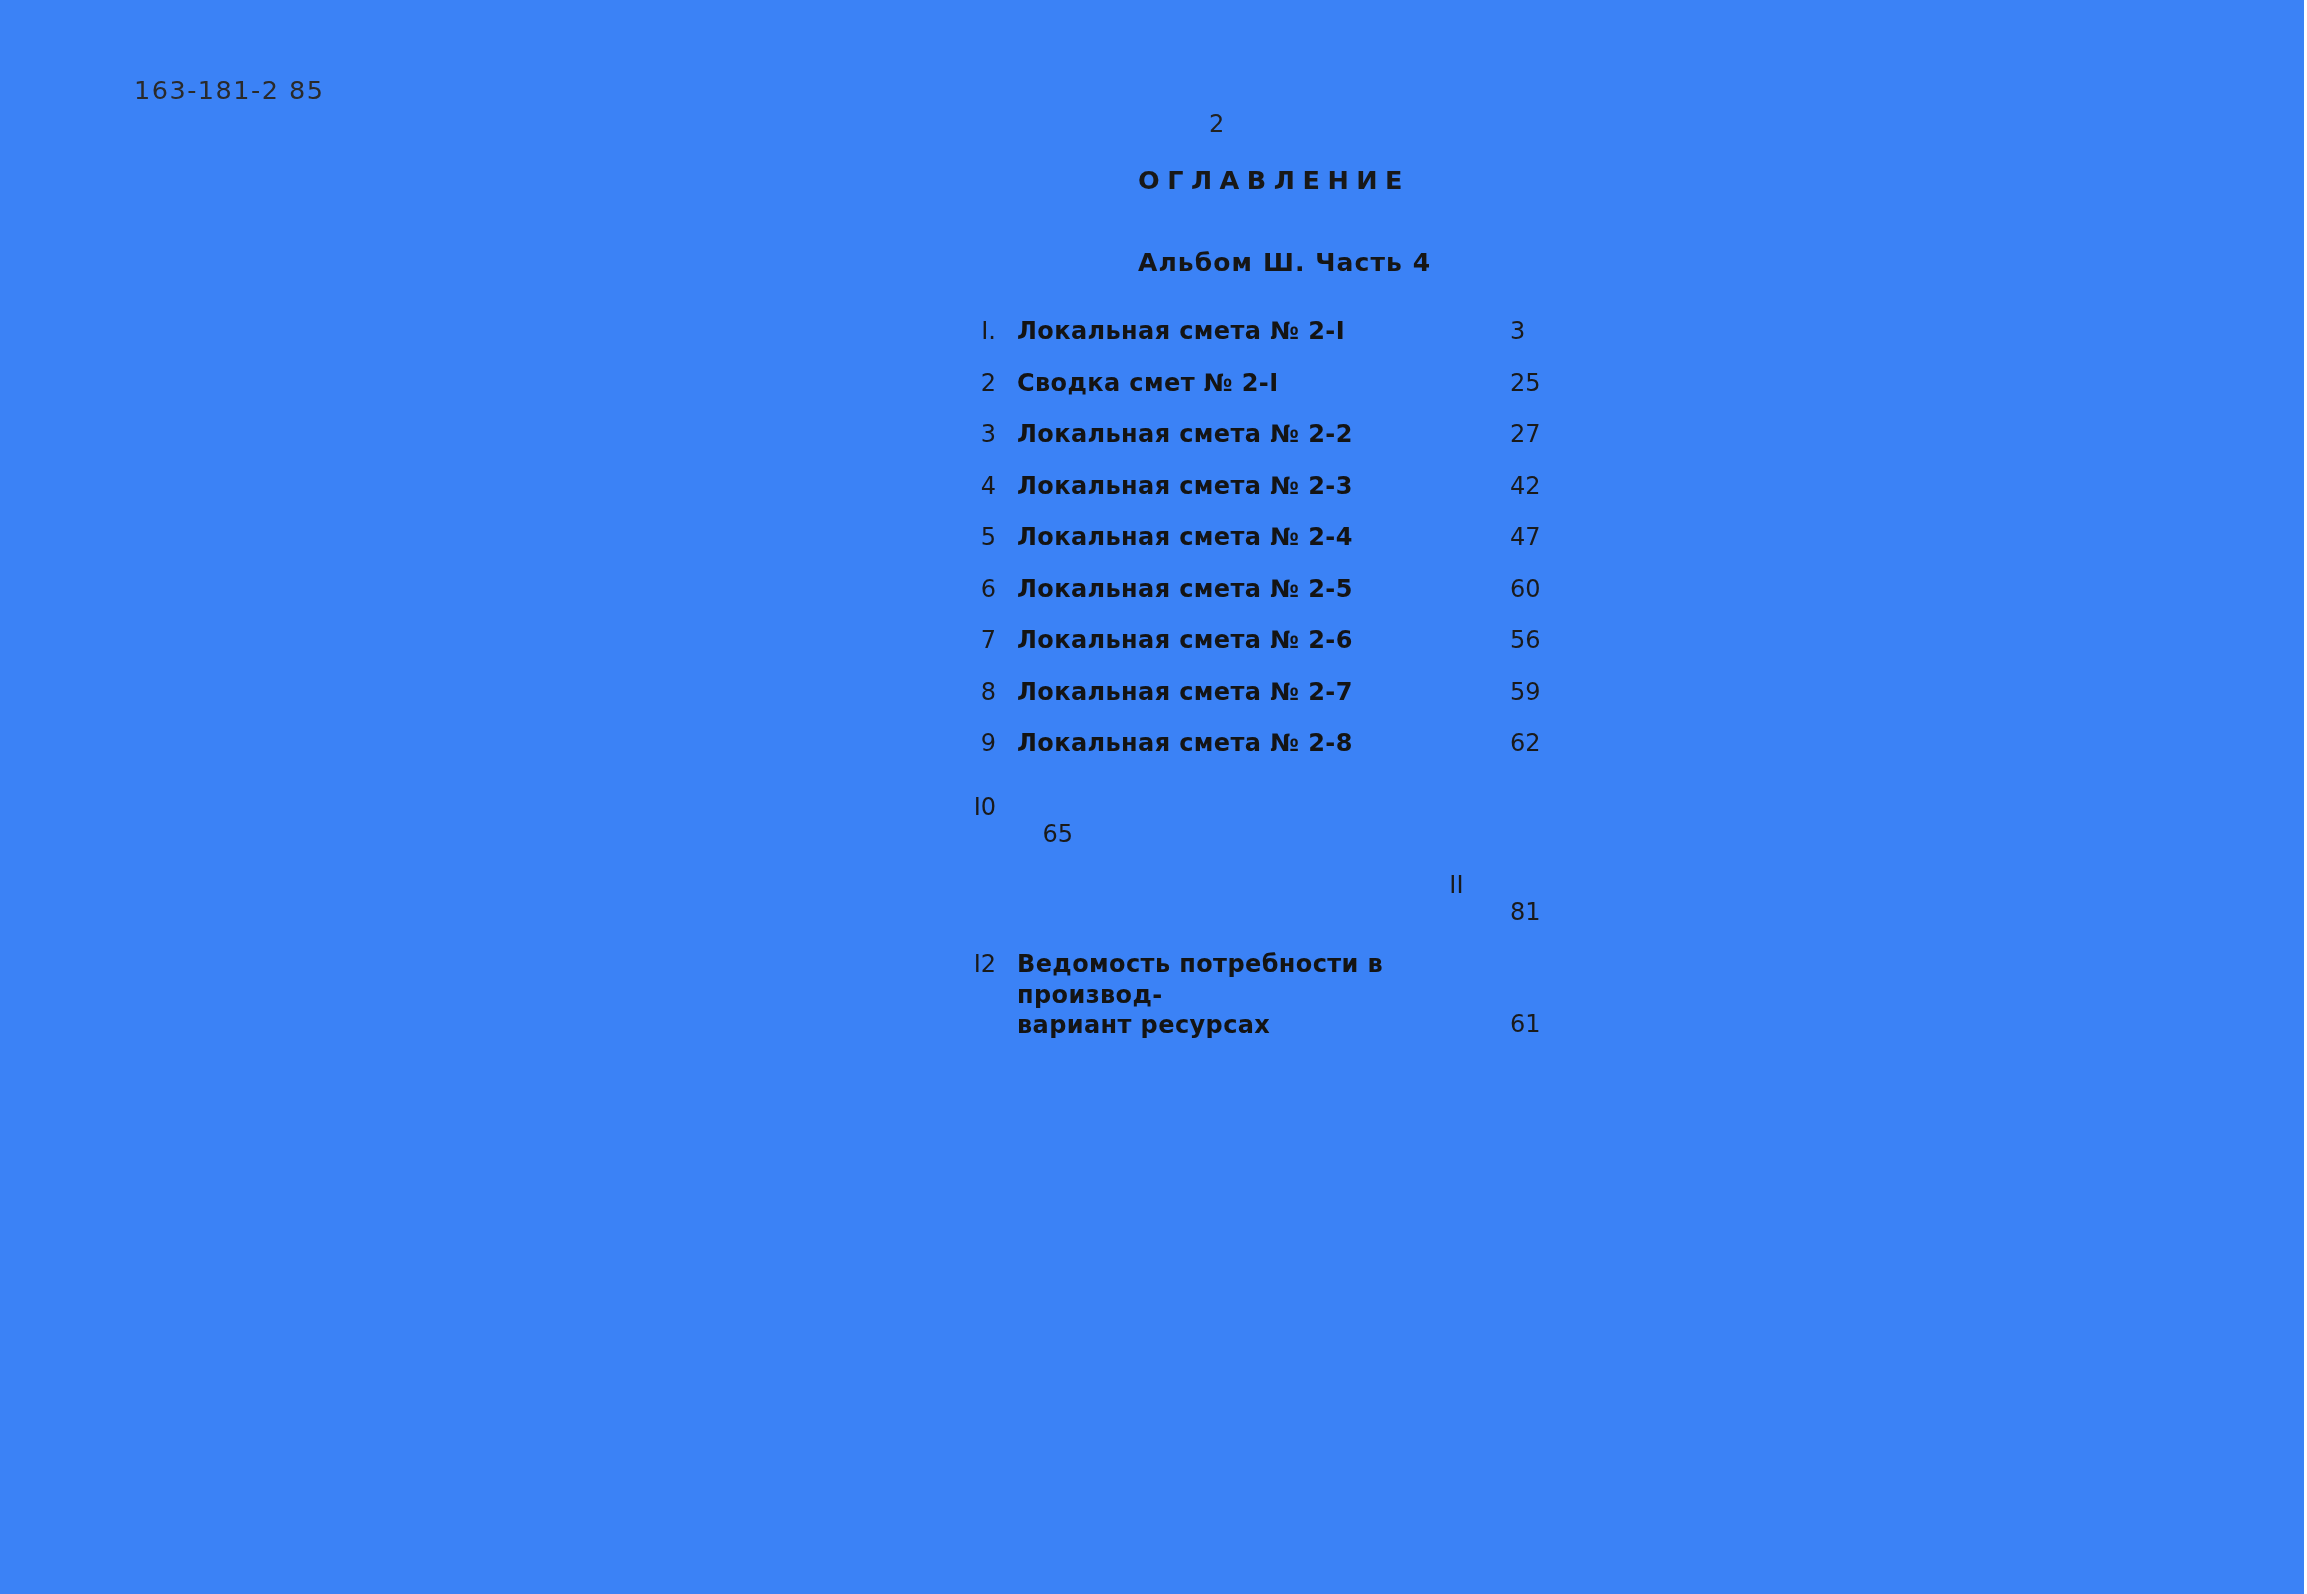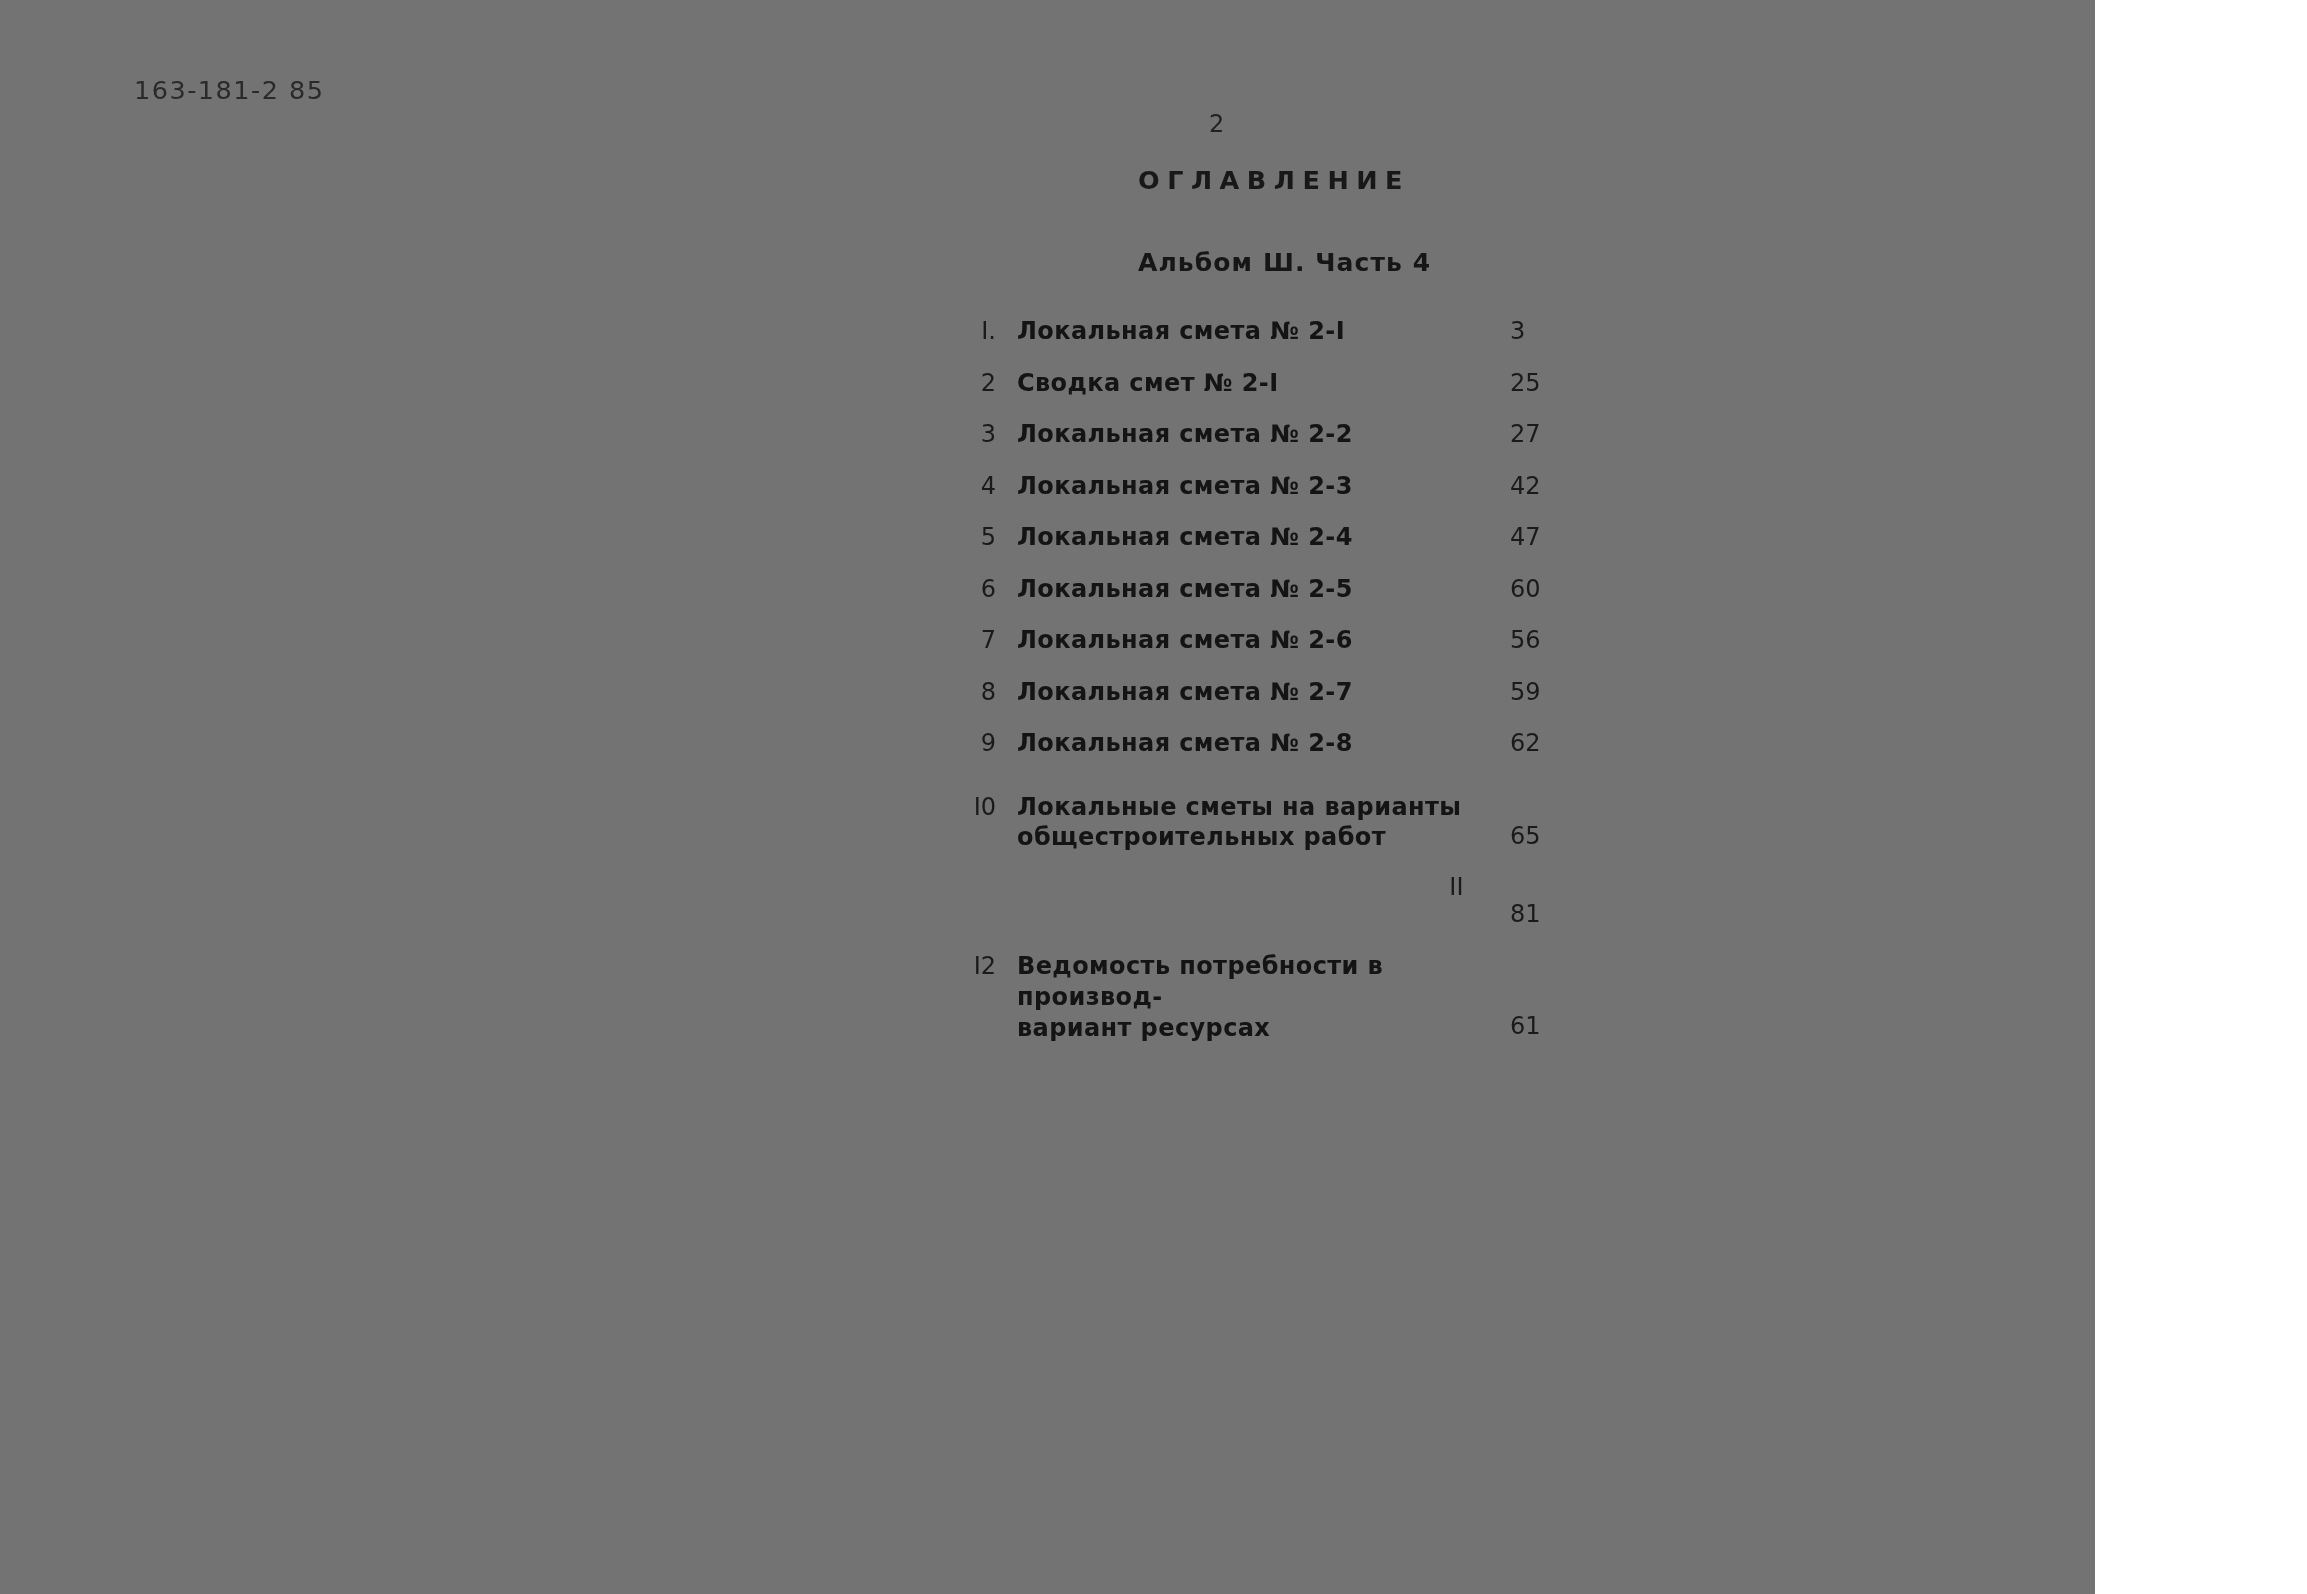--- a/index.html
+++ b/index.html
@@ -11,23 +11,23 @@
     width: 2307px;
     height: 1594px;
     position: relative;
     font-family: "Liberation Serif", serif;
     color: #1a1a1a;
     overflow: hidden;
   }
   .page {
     position: absolute;
     left: 0; top: 0;
-    width: 2095px;
+    width: 2304px;
     height: 1594px;
-    background: #737373;
+    background: #3b82f6;
   }
   
   .doc-code {
     position: absolute;
     left: 134px;
     top: 75px;
     font-family: "DejaVu Sans", sans-serif;
     font-size: 25.5px;
     letter-spacing: 1.5px;
     color: #2a2a2a;
@@ -179,22 +179,20 @@
     </div>
 
     <div class="toc-row tight">
       <div class="toc-num">9</div>
       <div class="toc-title">Локальная смета № 2-8</div>
       <div class="toc-page">62</div>
     </div>
 
     <div class="toc-row two-line">
       <div class="toc-num">I0</div>
-      <div class="toc-title">Локальные сметы на варианты
-общестроительных работ</div>
       <div class="toc-page">65</div>
     </div>
 
     <div class="toc-row two-line wide-gap">
       <div class="toc-num">II</div>
       <div class="toc-page">81</div>
     </div>
 
     <div class="toc-row two-line wide-gap">
       <div class="toc-num">I2</div>

